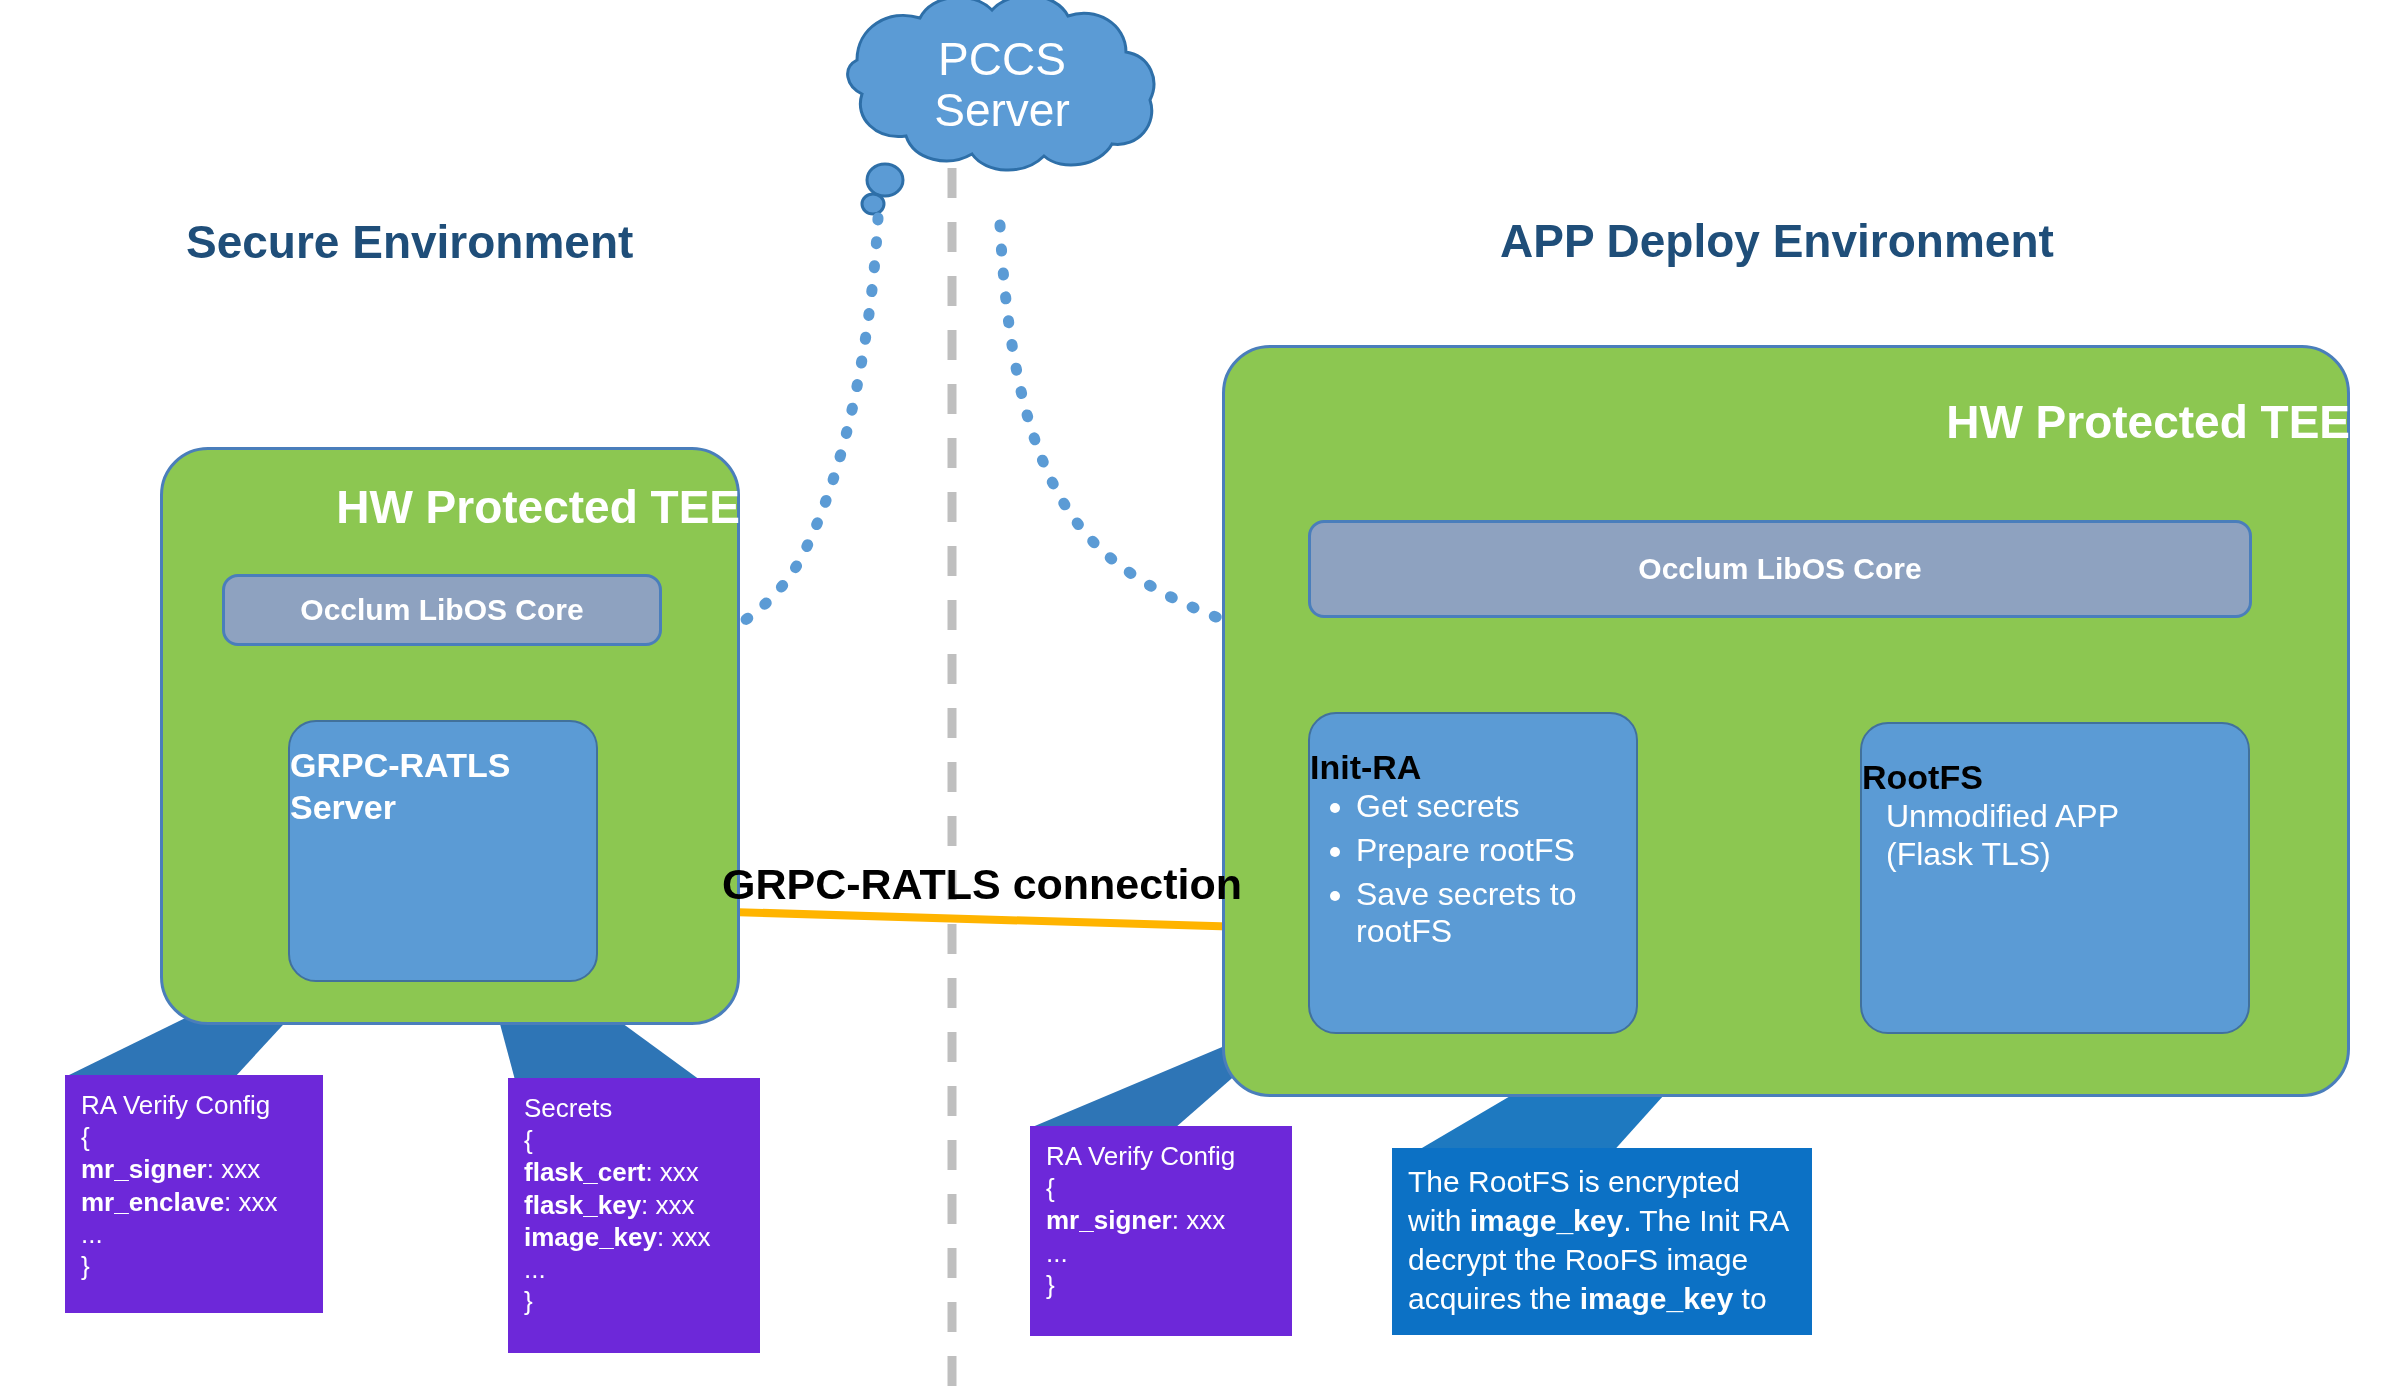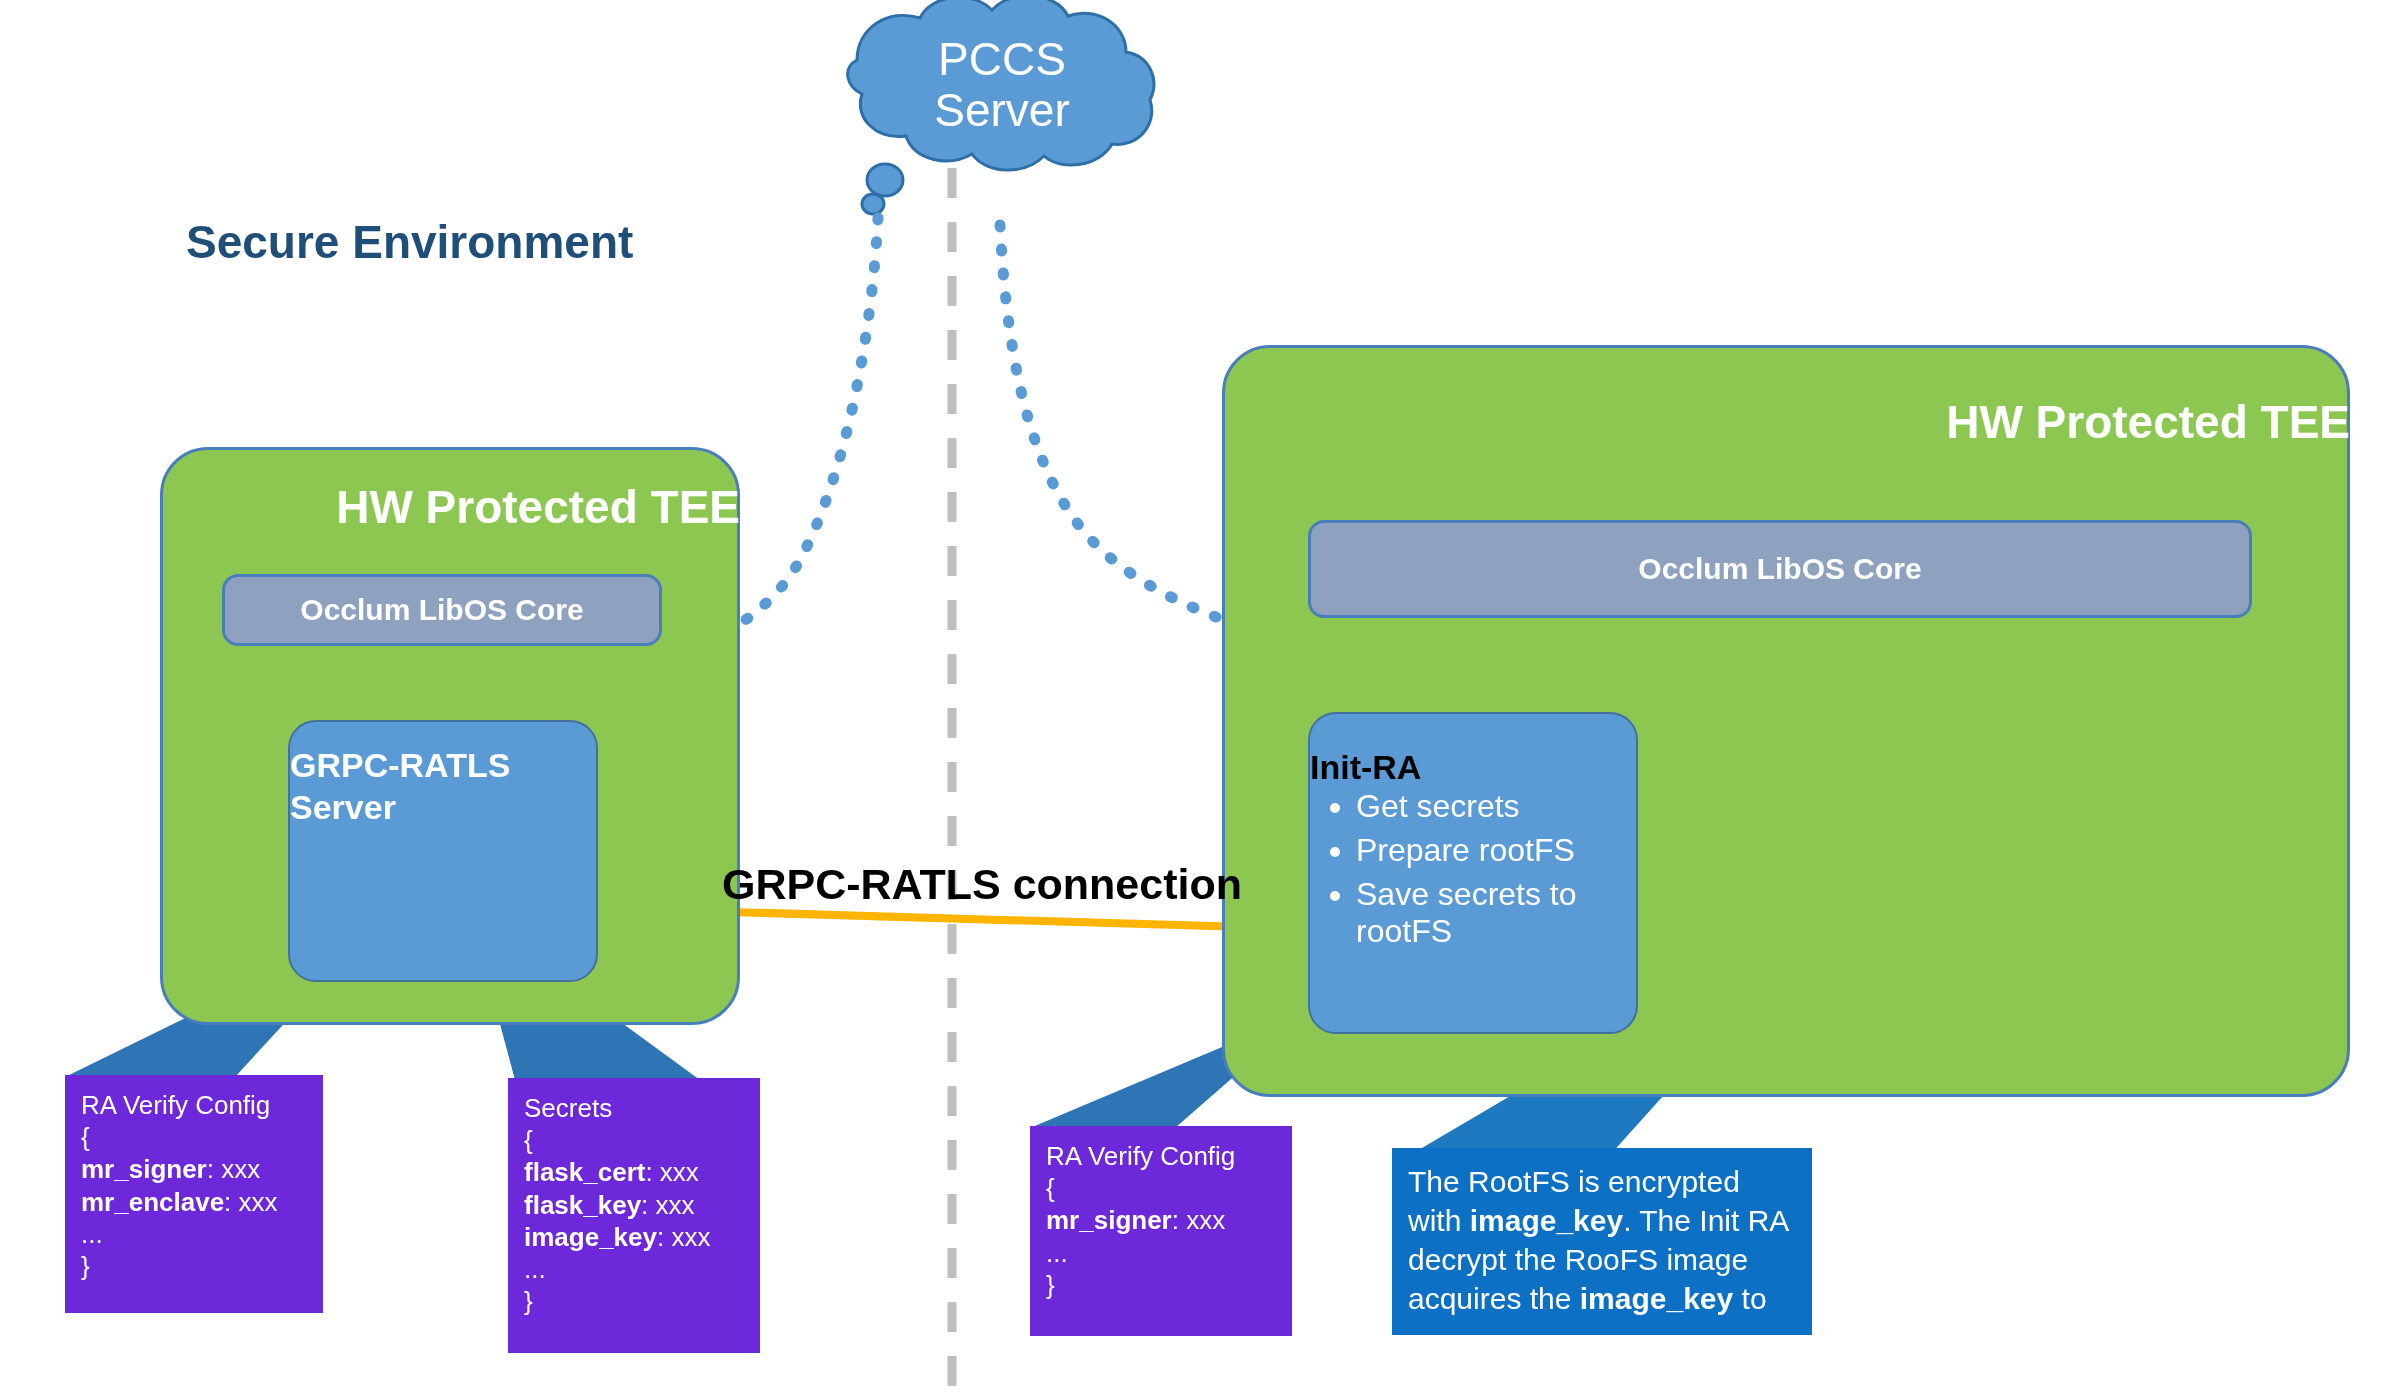--- a/index.html
+++ b/index.html
@@ -161,20 +161,21 @@
       <path d="M62,114 L78,114 L74,150 L66,150 Z" fill="#5B9BD5"></path>
     </g>
   </svg>
 
   <div class="cloud-text" style="left:857px;top:34px;width:290px;">
     <div>PCCS</div>
     <div>Server</div>
   </div>
 
   <div class="env-title" style="left:186px;top:215px;">Secure Environment</div>
+  <div class="env-title" style="left:1500px;top:214px;">APP Deploy Environment</div>
 
   <div class="tee" style="left:160px;top:447px;width:580px;height:578px;"></div>
   <div class="tee-title" style="left:160px;top:480px;width:580px;">HW Protected TEE</div>
   <div class="libos" style="left:222px;top:574px;width:440px;height:72px;">Occlum LibOS Core</div>
 
   <div class="comp" style="left:288px;top:720px;width:310px;height:262px;">
     <div class="comp-title" style="top:24px;">GRPC-RATLS</div>
     <div class="comp-title" style="top:66px;">Server</div>
   </div>
 
@@ -186,20 +187,27 @@
     <div class="comp-title dark" style="top:18px;">Init-RA</div>
     <div class="comp-body" style="left:8px;top:74px;width:312px;">
       <ul class="bullets">
         <li>Get secrets</li>
         <li>Prepare rootFS</li>
         <li>Save secrets to rootFS</li>
       </ul>
     </div>
   </div>
 
+  <div class="comp" style="left:1860px;top:722px;width:390px;height:312px;">
+    <div class="comp-title dark" style="top:18px;">RootFS</div>
+    <div class="comp-body" style="left:24px;top:74px;width:360px;">
+      <div>Unmodified APP</div>
+      <div>(Flask TLS)</div>
+    </div>
+  </div>
 
   <div class="conn-label" style="left:722px;top:860px;">GRPC-RATLS connection</div>
 
   <div class="callout" style="left:65px;top:1075px;width:258px;height:238px;">
     <div class="cl-line">RA Verify Config</div>
     <div class="cl-line">{</div>
     <div class="cl-line"><b>mr_signer</b><span>: xxx</span></div>
     <div class="cl-line"><b>mr_enclave</b><span>: xxx</span></div>
     <div class="cl-line">...</div>
     <div class="cl-line">}</div>

